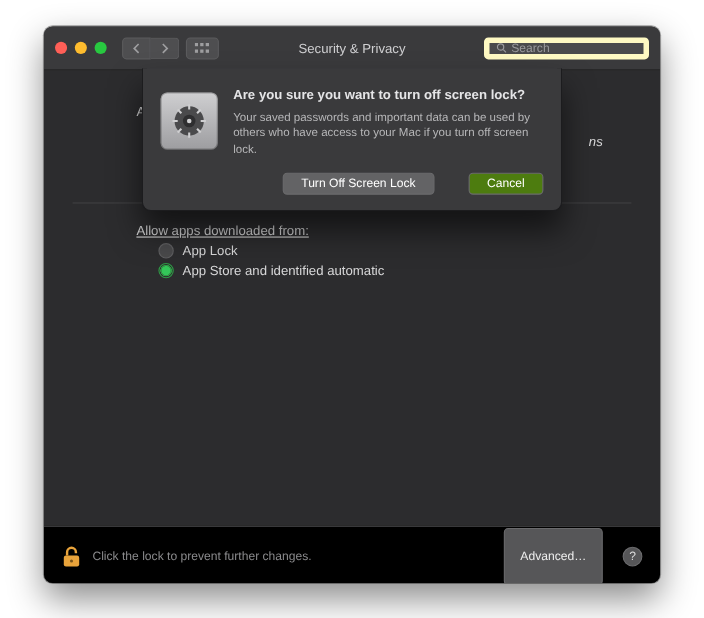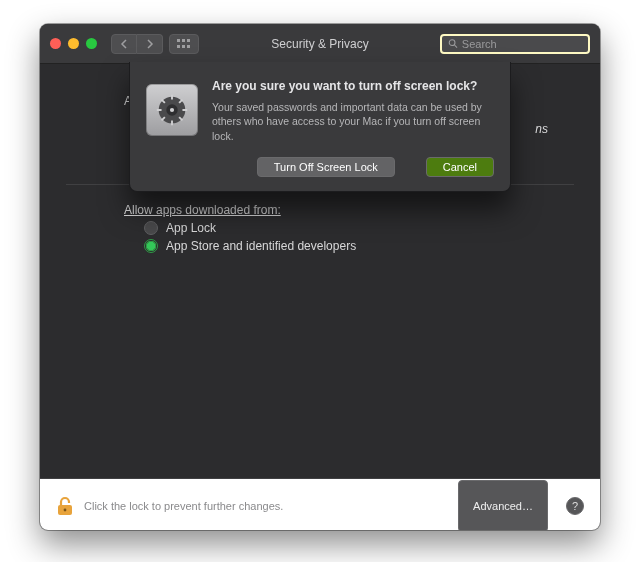--- a/index.html
+++ b/index.html
@@ -36,21 +36,21 @@
   .segbtn:first-child { border-radius: 4px 0 0 4px; }
   .segbtn.mid { border-radius: 0; border-left: none; }
   .segbtn:last-child { border-radius: 0 4px 4px 0; border-left: none; }
   .segbtn.grid { width: 30px; margin-left: 6px; border-radius: 4px; border-left: 1px solid #5b5b5d;}
   .wintitle {
     position: absolute; left: 0; right: 0; text-align: center; color: #cfcfd1; font-size: 12px;
     pointer-events: none;
   }
   .searchwrap {
     margin-left: auto; display: flex; align-items: center;
-    background: #4a4a4c; border: 2px solid #fef9c3; border-radius: 4px;
+    background: #4a4a4c; border: 5px solid #fef9c3; border-radius: 4px;
     height: 20px; width: 150px; padding: 0 6px; color: #9a9a9c;
   }
   .searchwrap input {
     background: transparent; border: none; outline: none; color: #ddd;
     font-size: 11px; width: 100%; margin-left: 4px;
   }
   .searchwrap input::placeholder { color: #9a9a9c; }
 
   
   .body { padding: 26px; position: relative; height: calc(100% - 38px); }
@@ -68,21 +68,21 @@
     border-color: #2f9b46;
   }
   .divider { height: 1px; background: #404042; margin: 22px 0 18px; }
 
   .section-label { color: #d7d7d8; }
 
   
   .footer {
     position: absolute; left: 0; right: 0; bottom: 0; height: 54px;
     border-top: 1px solid #404042; display: flex; align-items: center;
-    padding: 0 16px; gap: 10px; background: #ffffff;
+    padding: 0 16px; gap: 10px; background: #000000;
   }
   .locktxt { color: #8a8a8c; font-size: 11px; }
   .advbtn {
     margin-left: auto; background: #565658; border: 1px solid #6a6a6c; color: #eee;
     border-radius: 4px; font-size: 11px; padding: 19px 14px;
   }
   .helpbtn {
     width: 18px; height: 18px; border-radius: 50%; background: #565658;
     border: 1px solid #6a6a6c; color: #ddd; font-size: 11px;
     display: flex; align-items: center; justify-content: center; margin-left: 8px;
@@ -185,21 +185,21 @@
 
     <div class="row indent2">
       <span class="section-label">Allow apps downloaded from:</span>
     </div>
     <div class="row indent1">
       <div class="rb"></div>
       <span>App Lock</span>
     </div>
     <div class="row indent1">
       <div class="rb on"></div>
-      <span>App Store and identified developers</span>
+      <span>App Store and identified automatic</span>
     </div>
 
     <div class="footer">
       <svg width="18" height="22" viewBox="0 0 18 22">
         <rect x="2" y="10" width="14" height="10" rx="2" fill="#e8a33b"></rect>
         <path d="M5 10V7a4 4 0 0 1 8 0v1" stroke="#e8a33b" stroke-width="2.2" fill="none"></path>
         <circle cx="9" cy="15" r="1.4" fill="#7a5418"></circle>
       </svg>
       <span class="locktxt">Click the lock to prevent further changes.</span>
       <button class="advbtn">Advanced…</button>

